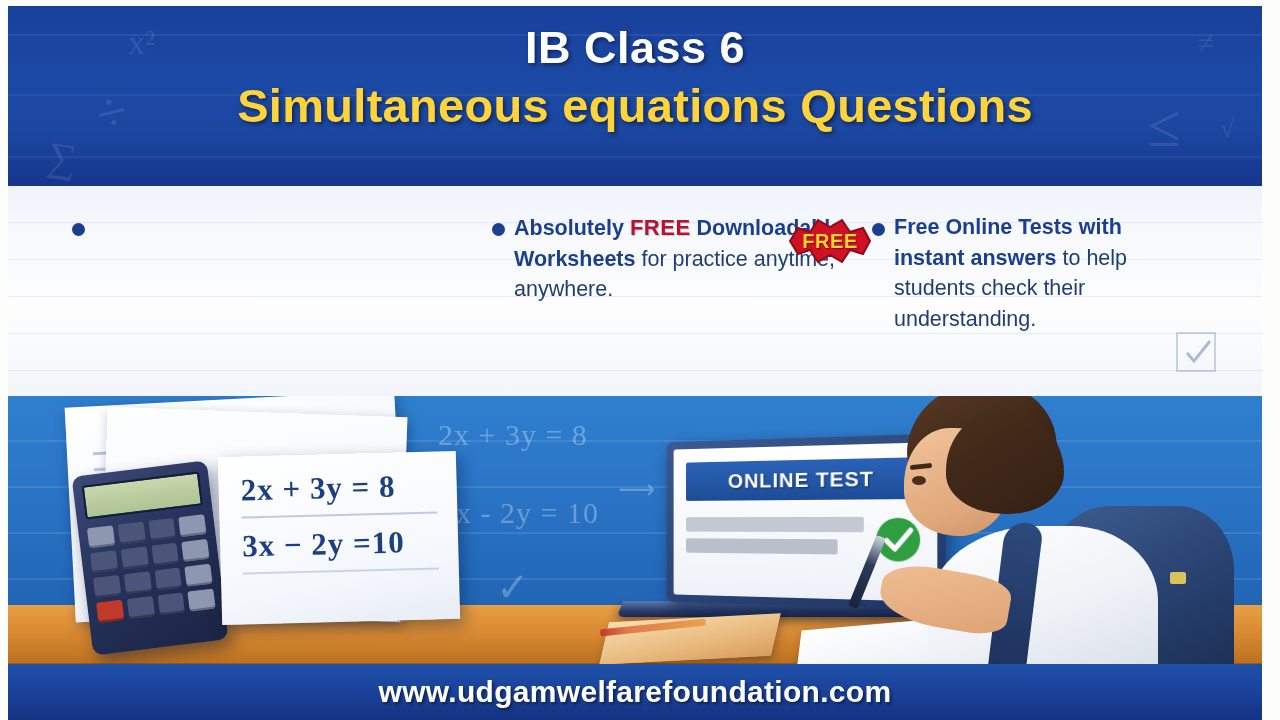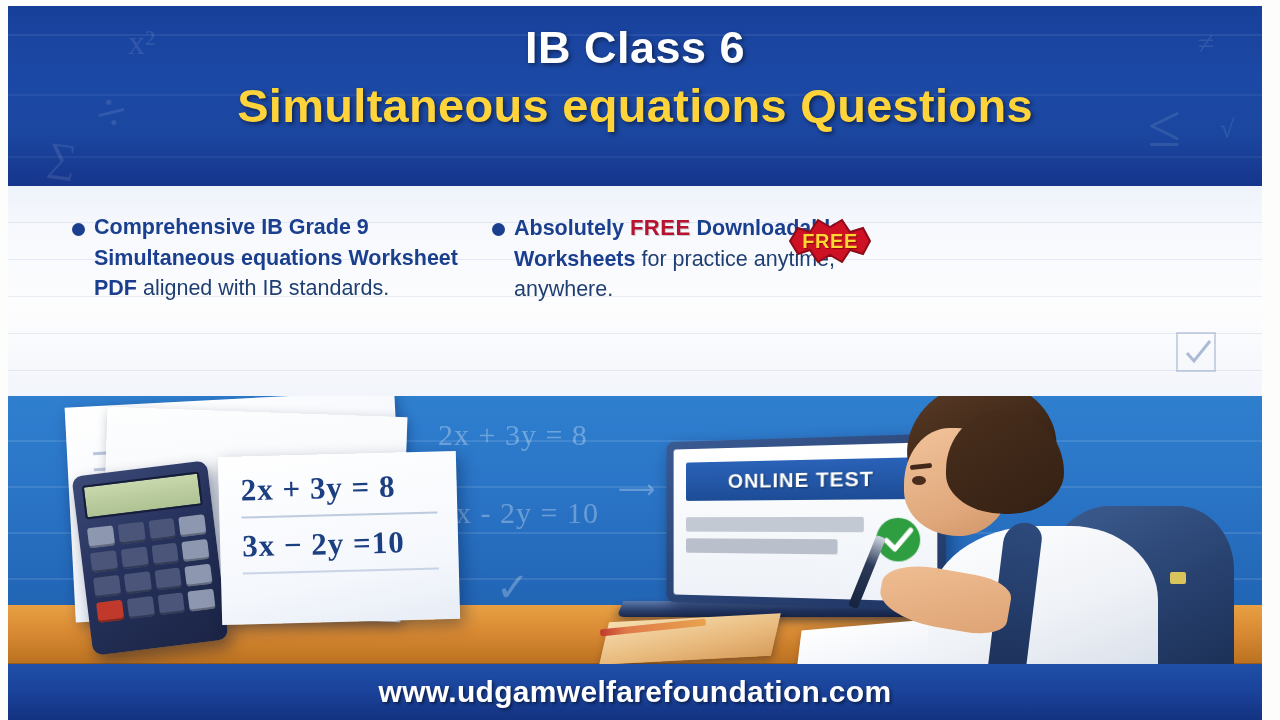--- a/index.html
+++ b/index.html
@@ -441,41 +441,44 @@
     </div>
   </div>
 
   <div class="panel">
     <div class="panel-lines"></div>
 
     <div class="bullets">
 
       <div class="bullet-col c1">
         <span class="bdot"></span>
-        <div class="btext">
-          <span class="bold">Comprehensive IB Grade 9 Simultaneous equations Worksheet PDF</span>
-          <span class="light">aligned with IB standards.</span>
-        </div>
       </div>
 
       <div class="bullet-col c2">
         <span class="bdot"></span>
         <div class="btext">
           <span class="bold">Absolutely </span><span class="free-red">FREE</span>
           <span class="bold">Downloadable Worksheets</span>
           <span class="light">for practice anytime, anywhere.</span>
         </div>
         <div class="free-badge">
           <svg viewBox="0 0 92 50">
             <polygon points="6,25 14,12 26,16 34,4 46,11 58,4 66,16 79,12 86,25 79,38 66,34 58,46 46,39 34,46 26,34 14,38" fill="#cf1124" stroke="#8e0b19" stroke-width="2"></polygon>
           </svg>
           <span>FREE</span>
         </div>
       </div>
 
+      <div class="bullet-col c3">
+        <span class="bdot"></span>
+        <div class="btext">
+          <span class="bold">Free Online Tests with instant answers</span>
+          <span class="light">to help students check their understanding.</span>
+        </div>
+      </div>
 
     </div>
 
     <div class="check-box">
       <svg width="30" height="30" viewBox="0 0 30 30">
         <path d="M4 15 L11 23 L27 3" stroke="rgba(110,135,180,.55)" stroke-width="3" fill="none"></path>
       </svg>
     </div>
   </div>
 

